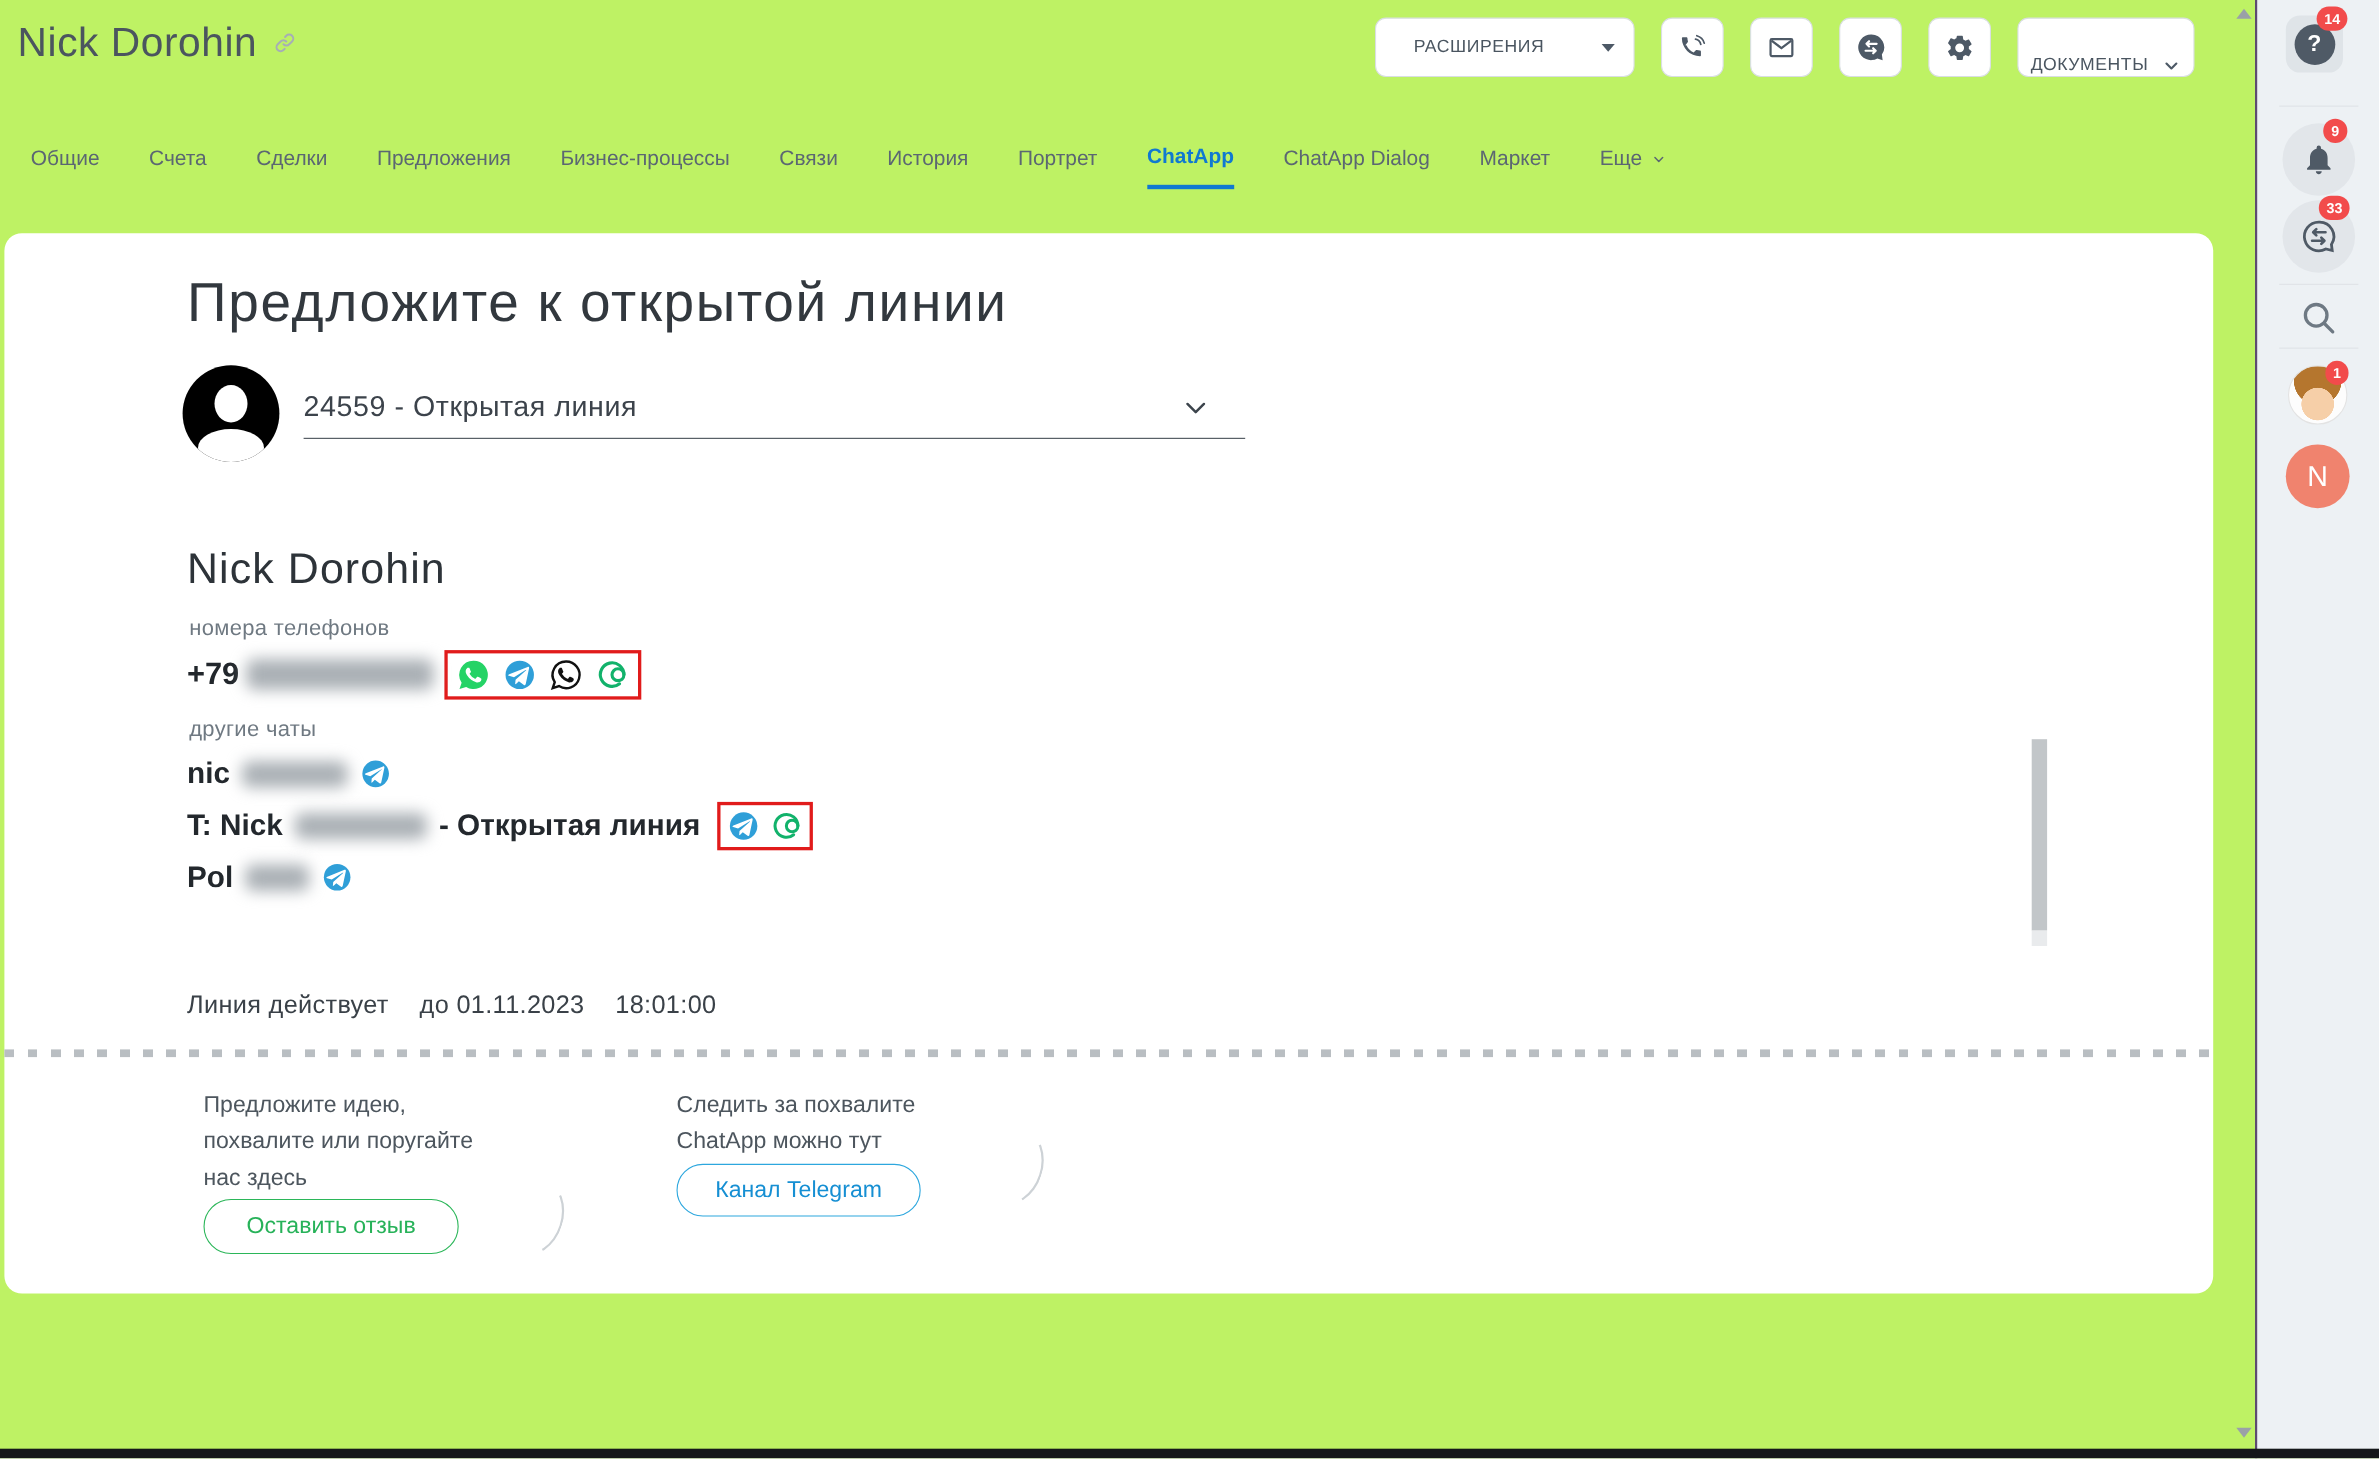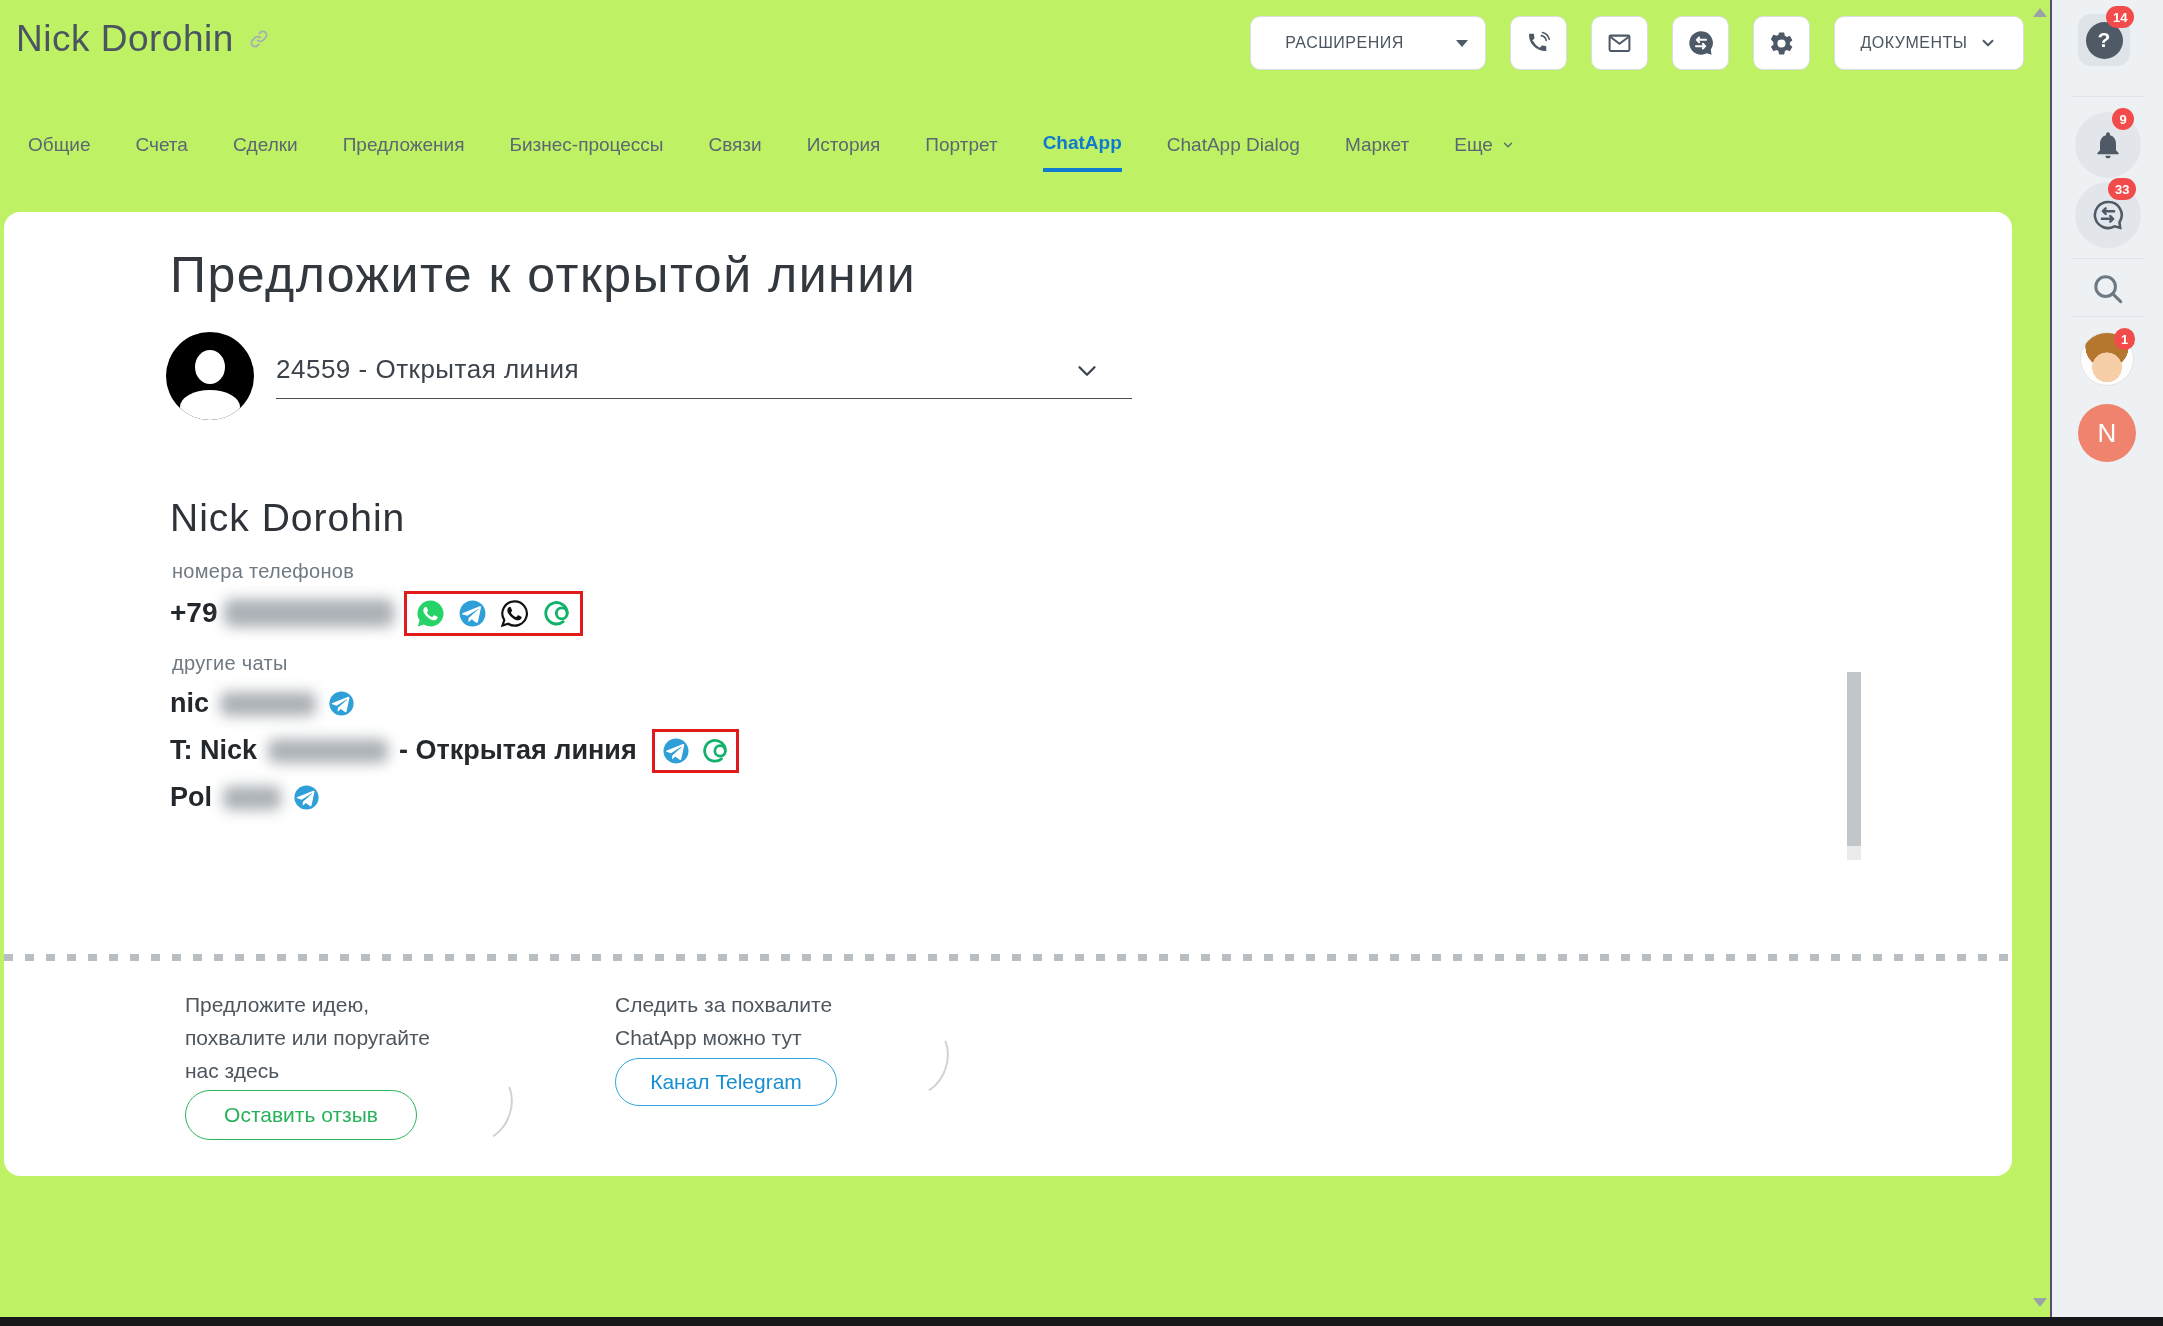--- a/index.html
+++ b/index.html
@@ -32,21 +32,21 @@
     font-size:16px; letter-spacing:.5px; color:#4a5560;
   }
   .split-divider { width:1px; background:#dde2e6; margin:8px 0; }
   .split-caret { width:46px; display:flex; align-items:center; justify-content:center; }
   .caret-tri {
     width:0; height:0; border-left:6px solid transparent; border-right:6px solid transparent;
     border-top:7px solid #4d5966;
   }
   .icon-btn { width:57px; }
   .icon-btn svg { display:block; }
-  .docs-btn { width:190px; gap:12px; font-size:16px; letter-spacing:.5px; color:#4a5560; }
+  .docs-btn { width:161px; gap:12px; font-size:16px; letter-spacing:.5px; color:#4a5560;align-items:flex-end; }
   
   .tabs {
     position:absolute; left:28px; top:132px; display:flex; gap:45px;
     font-size:19px; color:#5b6772;
   }
   .tab { padding-bottom:14px; cursor:pointer; white-space:nowrap; display:flex; align-items:center; gap:8px; }
   .tab.active { color:#1079d1; font-weight:700; border-bottom:4px solid #1079d1; }
   
   .card {
     position:absolute; left:4px; top:212px; width:2008px; height:964px;
@@ -324,20 +324,25 @@
           <path fill="#fff" d="M9.04 15.51l-.27 3.1c.39 0 .56-.17.77-.37l1.85-1.77 3.53 2.6c.65.36 1.11.17 1.29-.6l2.33-10.94c.23-.95-.34-1.33-.98-1.1L4.62 11.57c-.94.36-.93.88-.17 1.11l3.5 1.09 8.13-5.12c.38-.23.73-.1.44.15l-7.48 6.71z"></path>
         </svg>
       </div>
     </div>
 
     <div class="inner-scroll">
       <div class="thumb"></div>
       <div class="cap"></div>
     </div>
 
+    <div class="validity">
+      <span>Линия действует</span>
+      <span>до 01.11.2023</span>
+      <span>18:01:00</span>
+    </div>
 
     <div class="dashed"></div>
 
     <div class="foot-text foot-left">
       <div>Предложите идею,</div>
       <div>похвалите или поругайте</div>
       <div>нас здесь</div>
     </div>
     <div class="pill pill-green">Оставить отзыв</div>
     <div class="arc arc1"></div>

